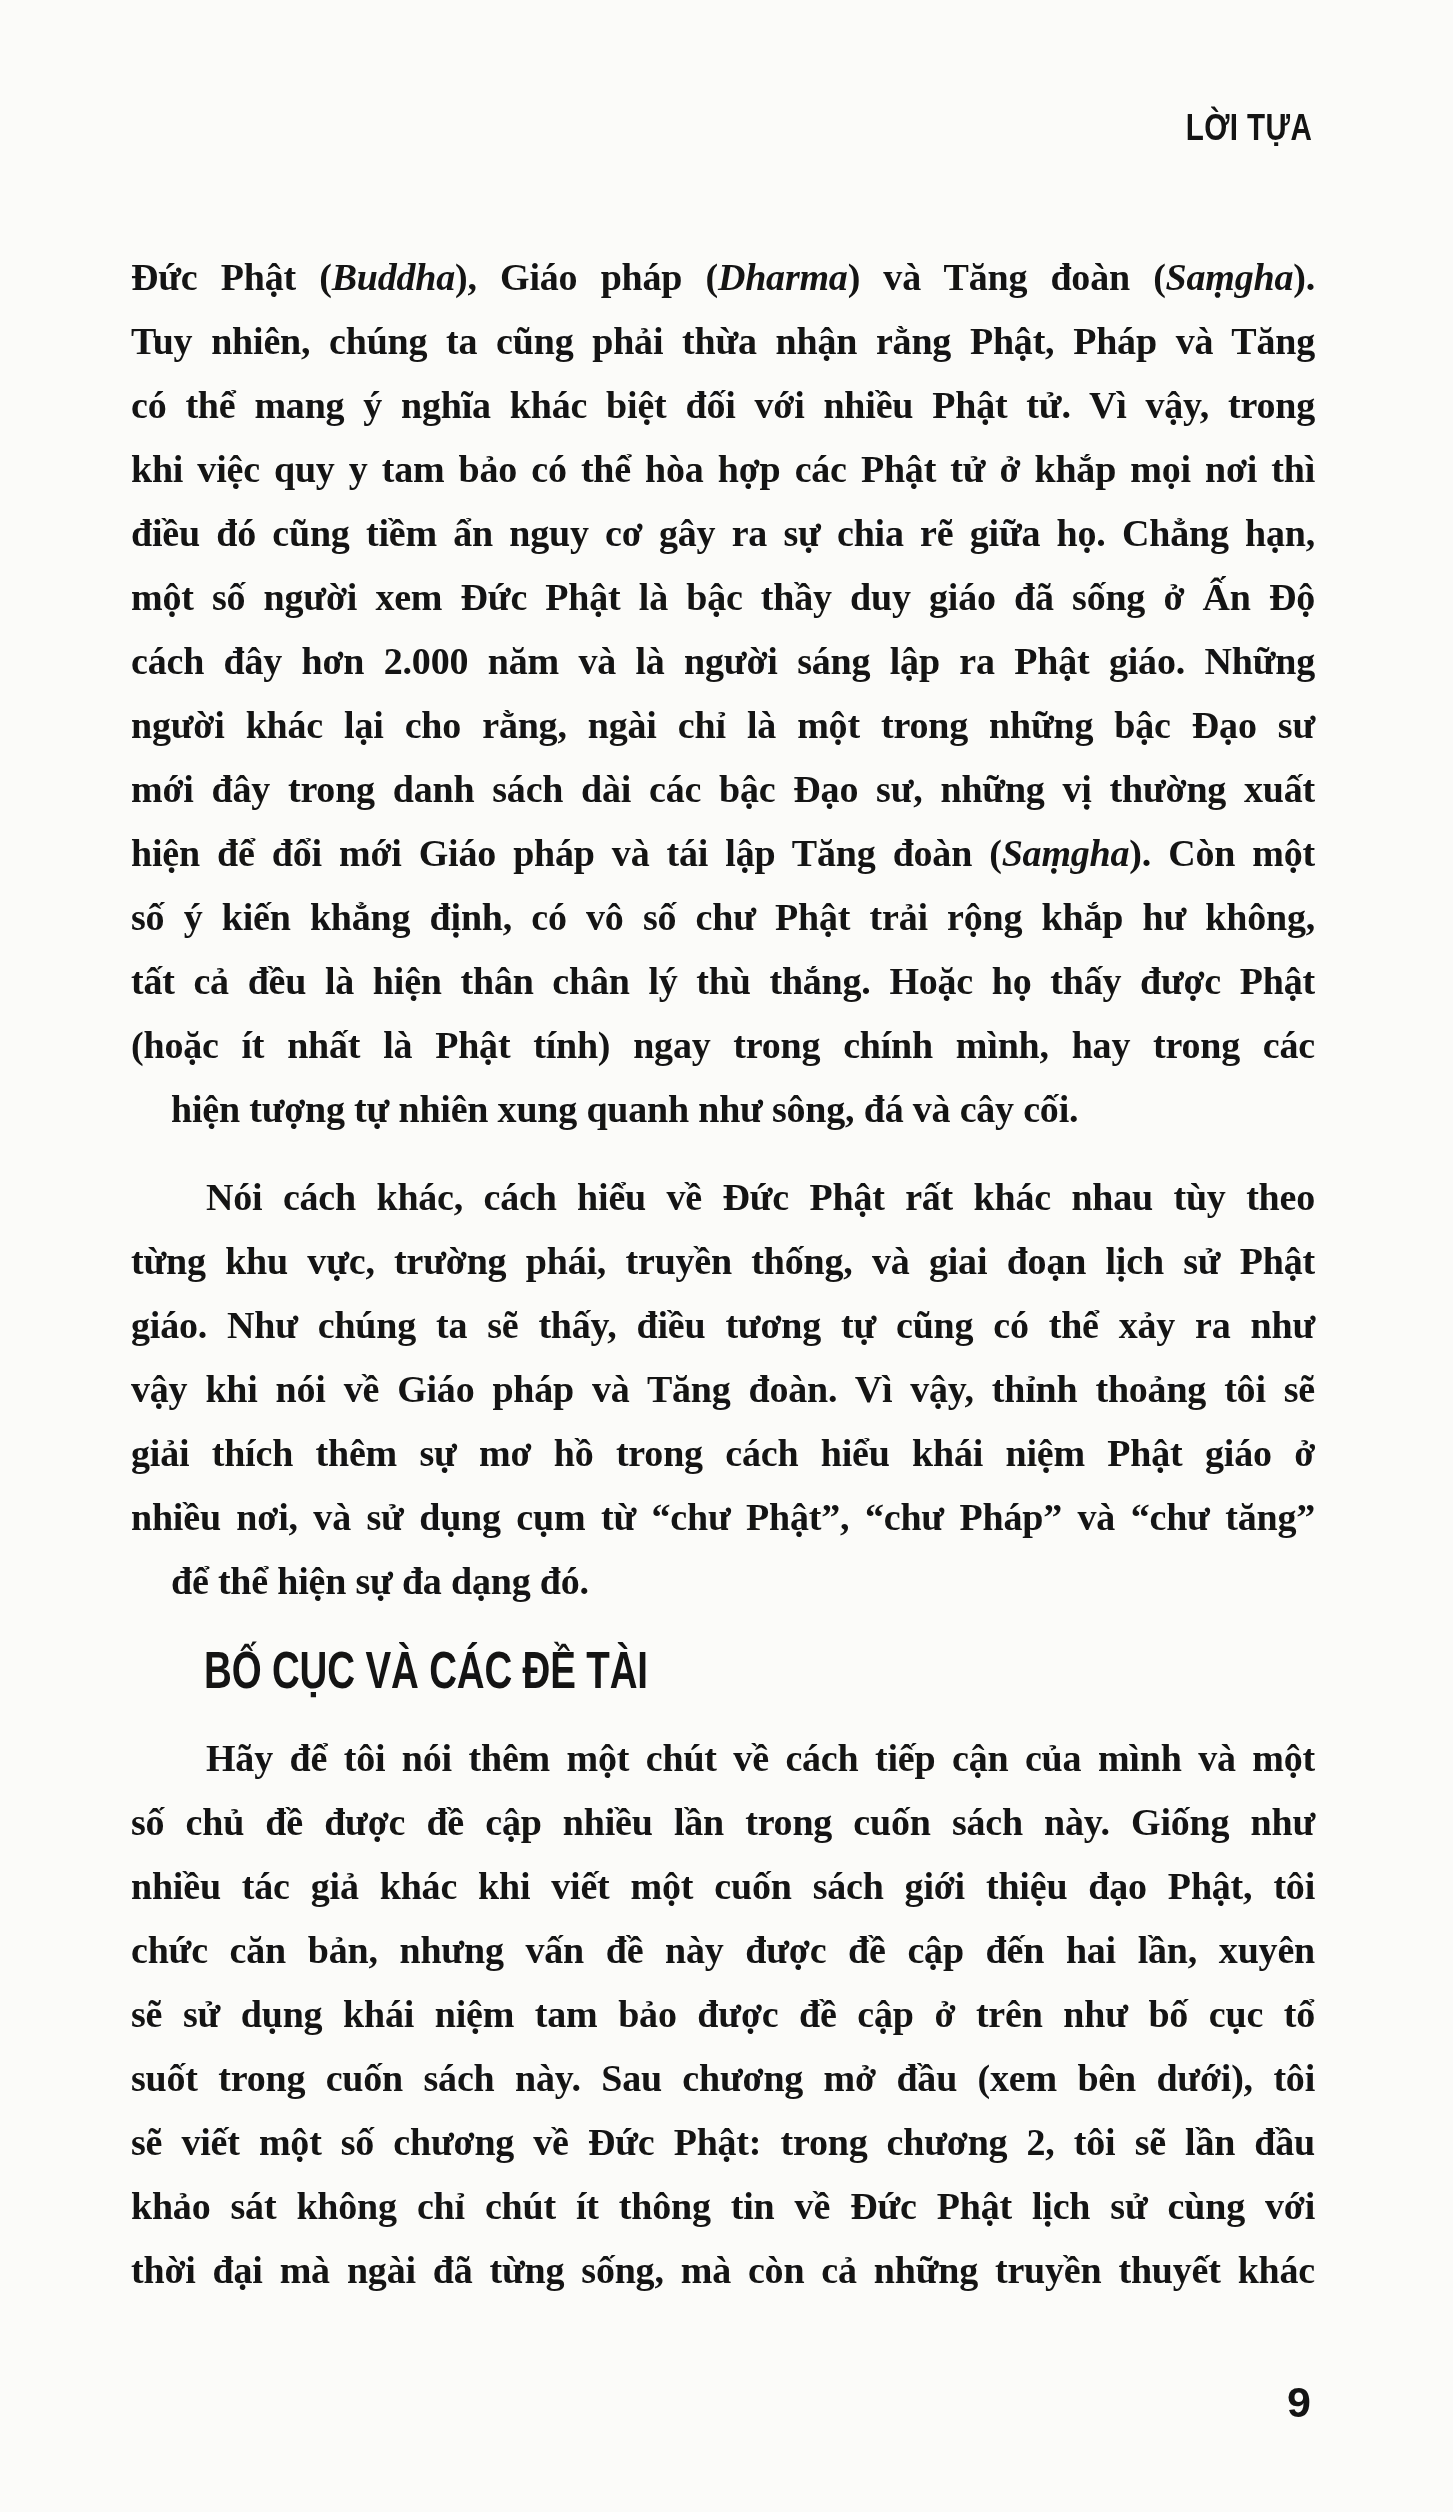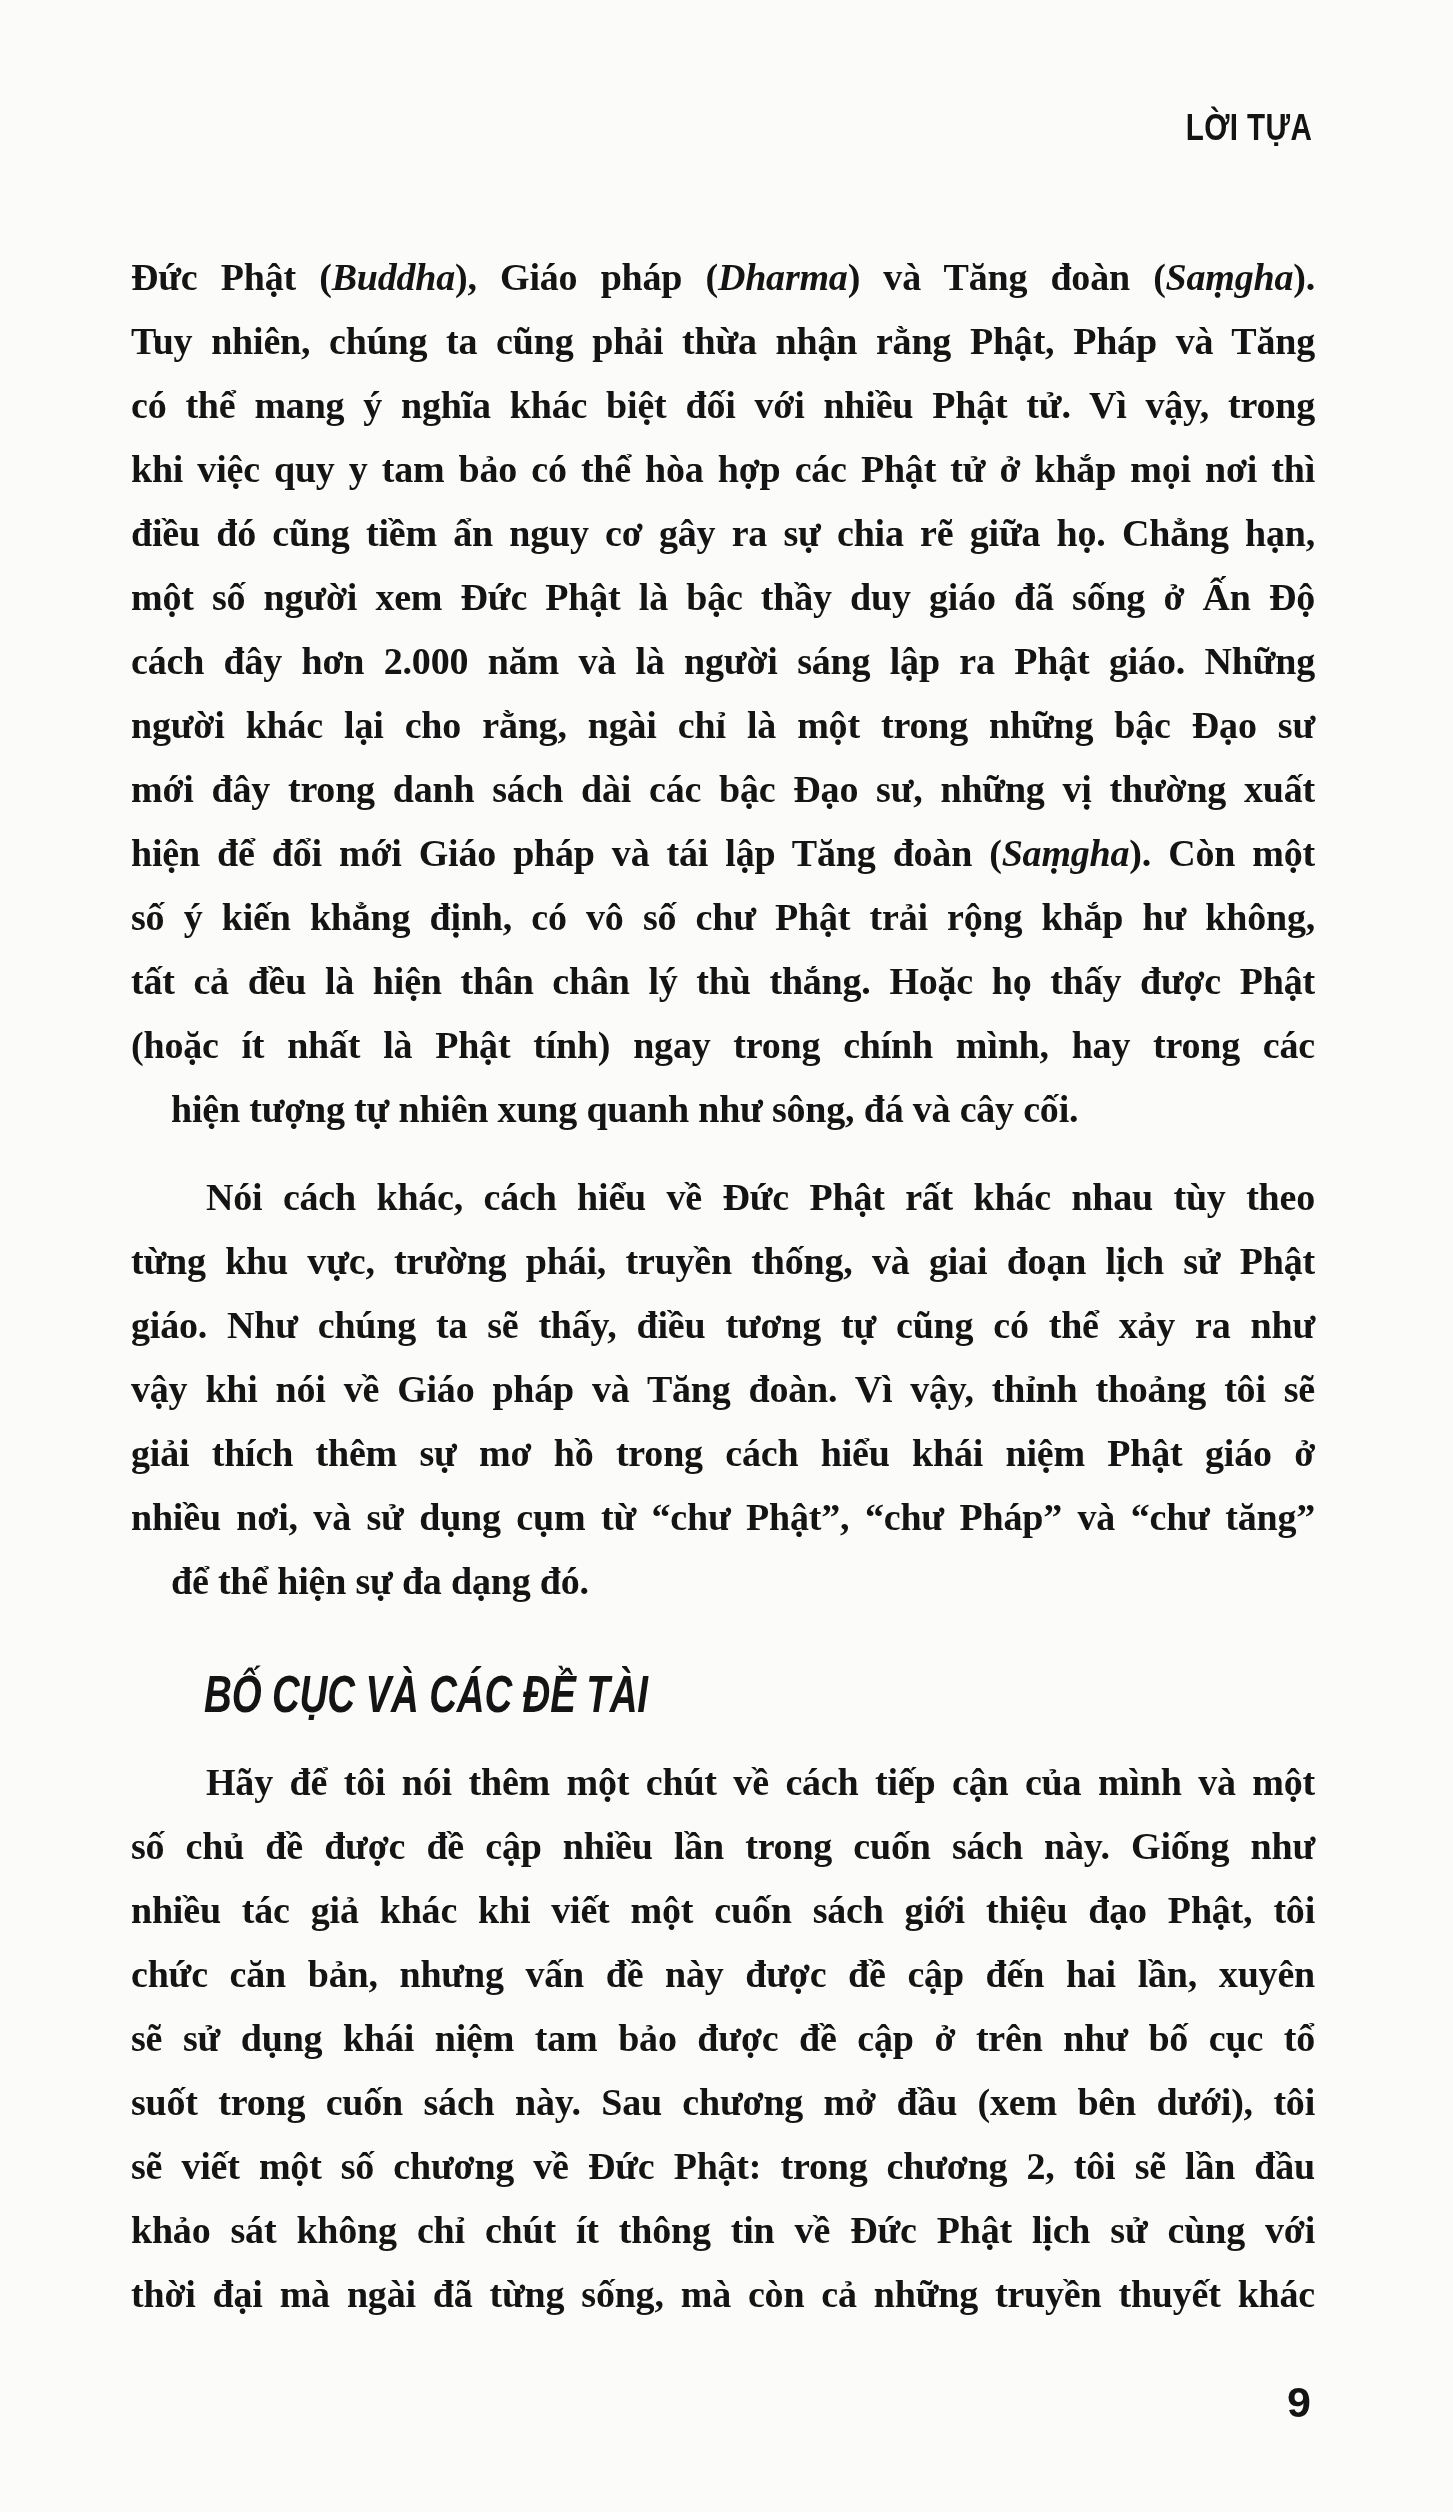--- a/index.html
+++ b/index.html
@@ -37,25 +37,24 @@
   .para + .para{margin-top:24px;}
   .line{
     line-height:64px;
     min-height:64px;
     text-align:justify;
     text-align-last:justify;
   }
   .line.flush{text-align-last:left;margin-left:40px;}
   .para.indent .line:first-child{text-indent:75px;}
   .heading{
-    margin-top:52px;
+    margin-top:28px;
     margin-bottom:27px;
     height:58px;
     white-space:nowrap;
-    font-style:italic;
   }
   .heading-inner{
     display:inline-block;
     margin-left:73px;
     font-family:"Liberation Sans",sans-serif;
     font-weight:800;
     font-size:52px;line-height:58px;
     color:var(--ink,#141414);
     transform:scaleX(.74);
     transform-origin:0 50%;

